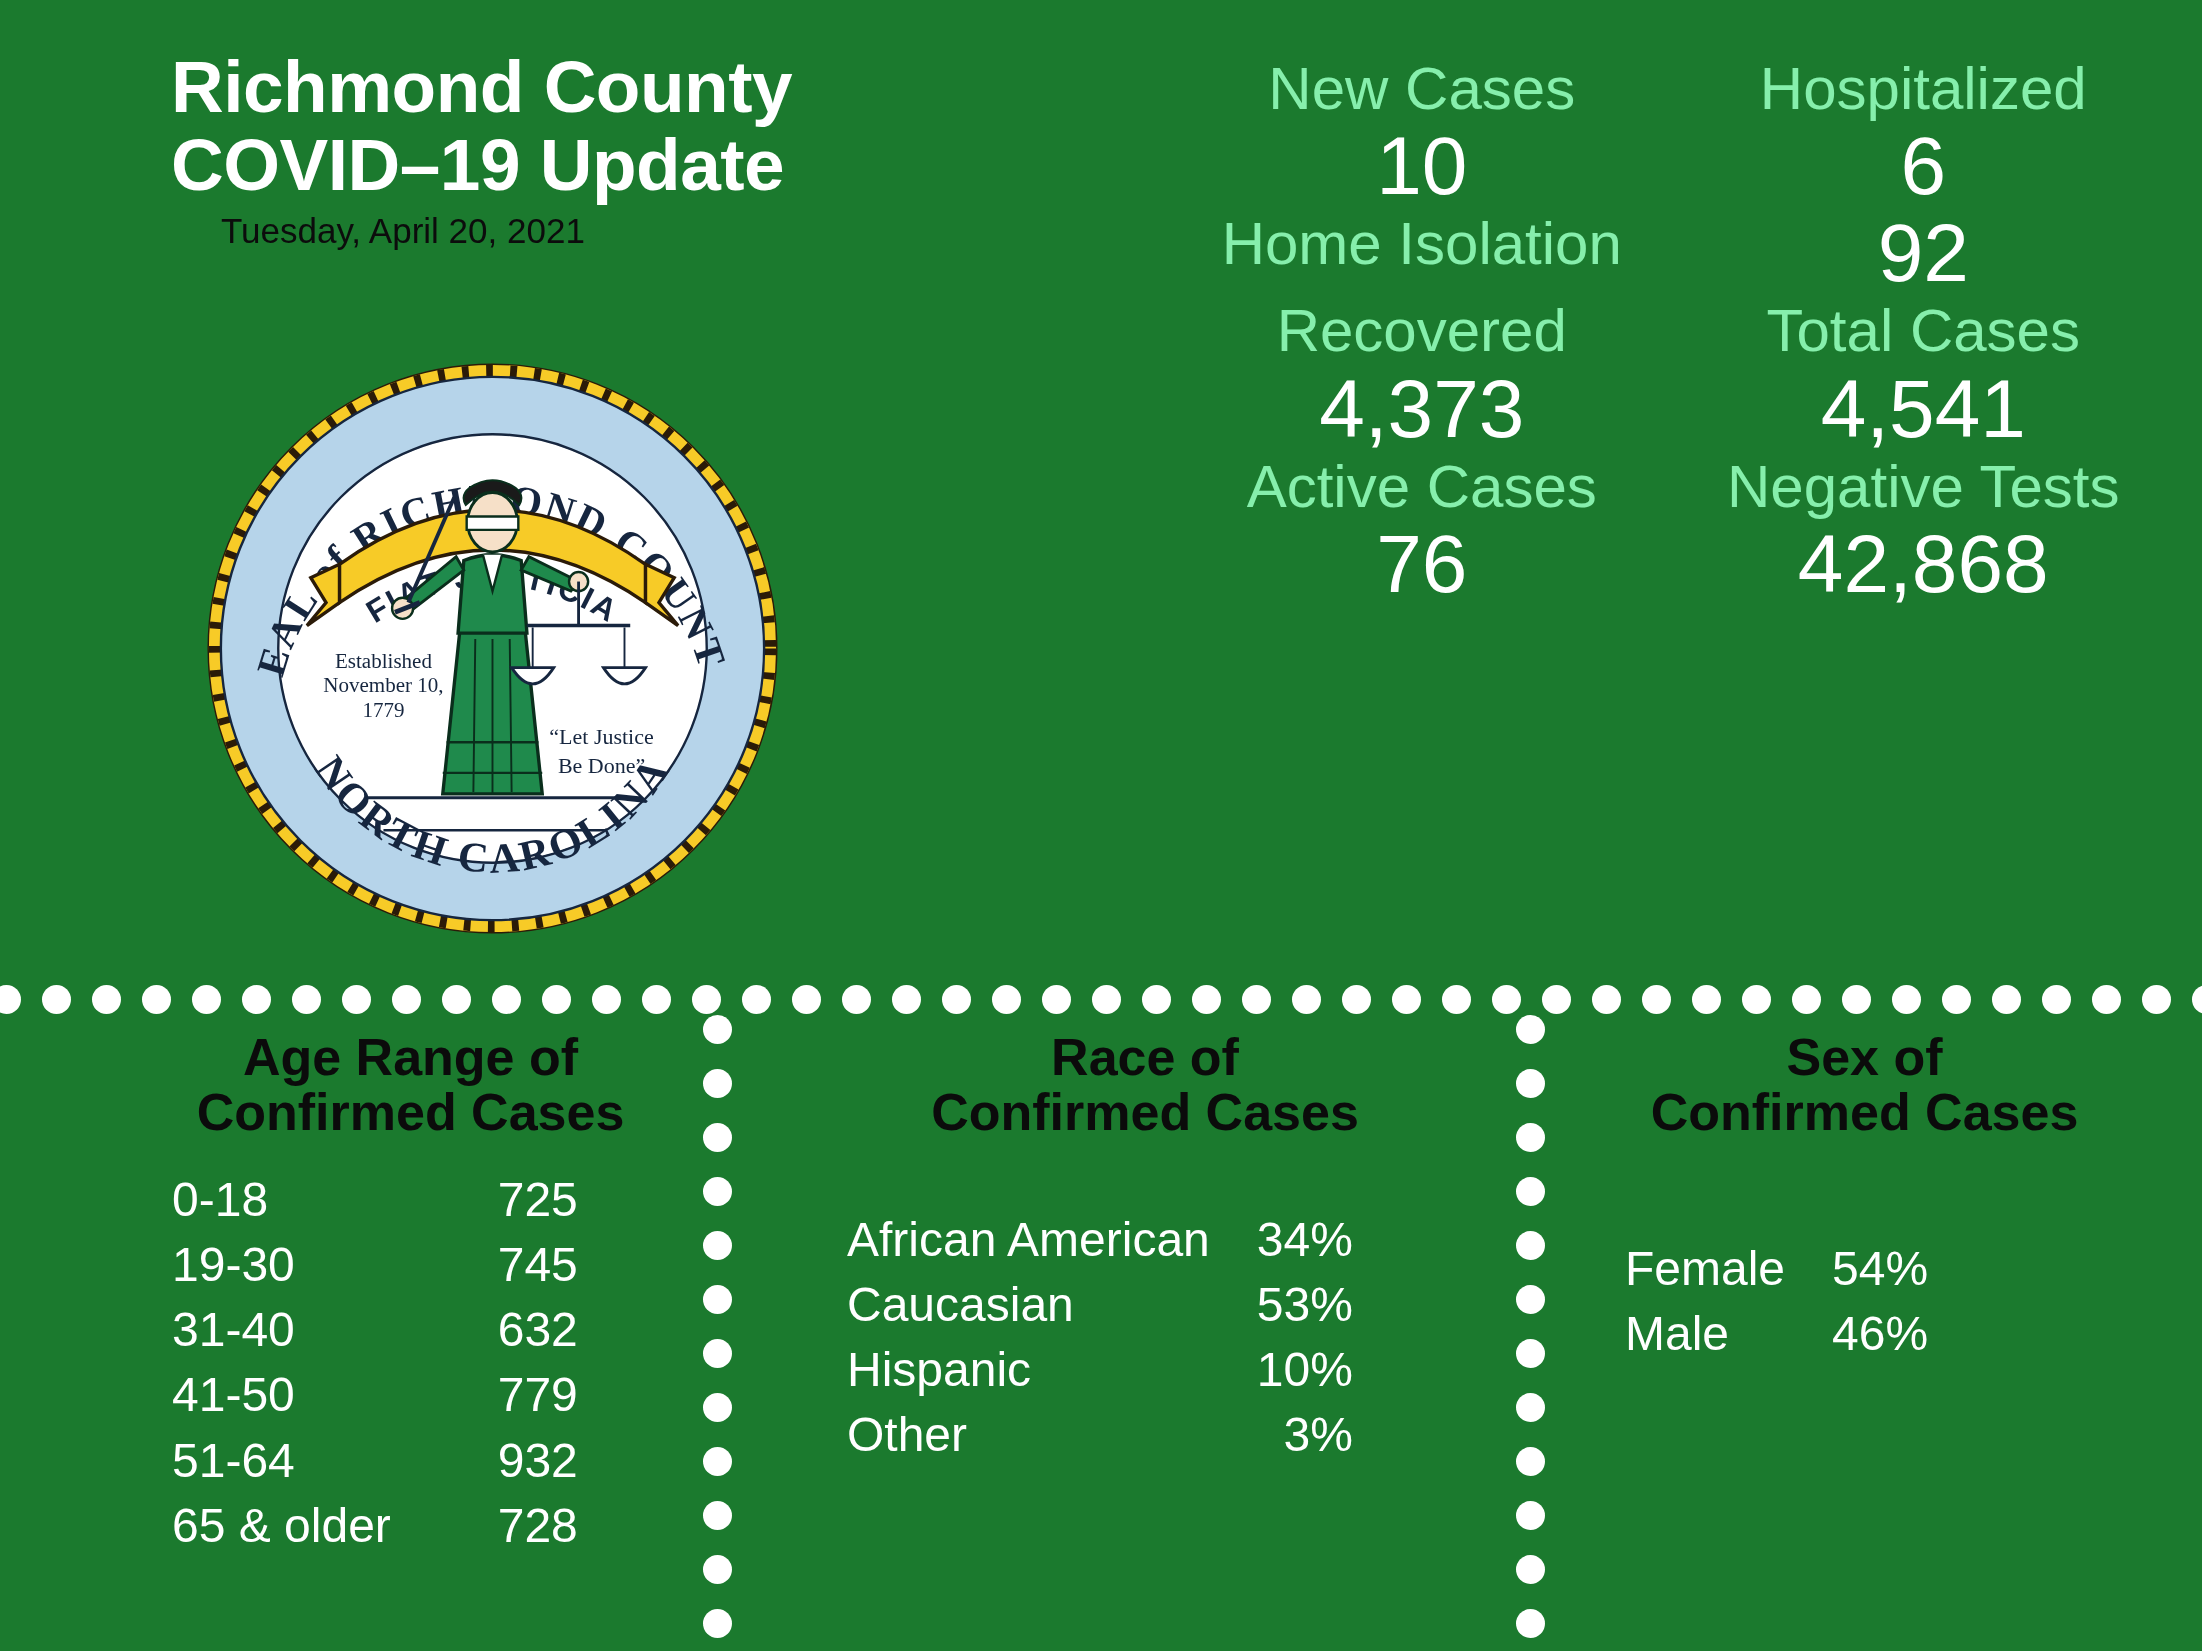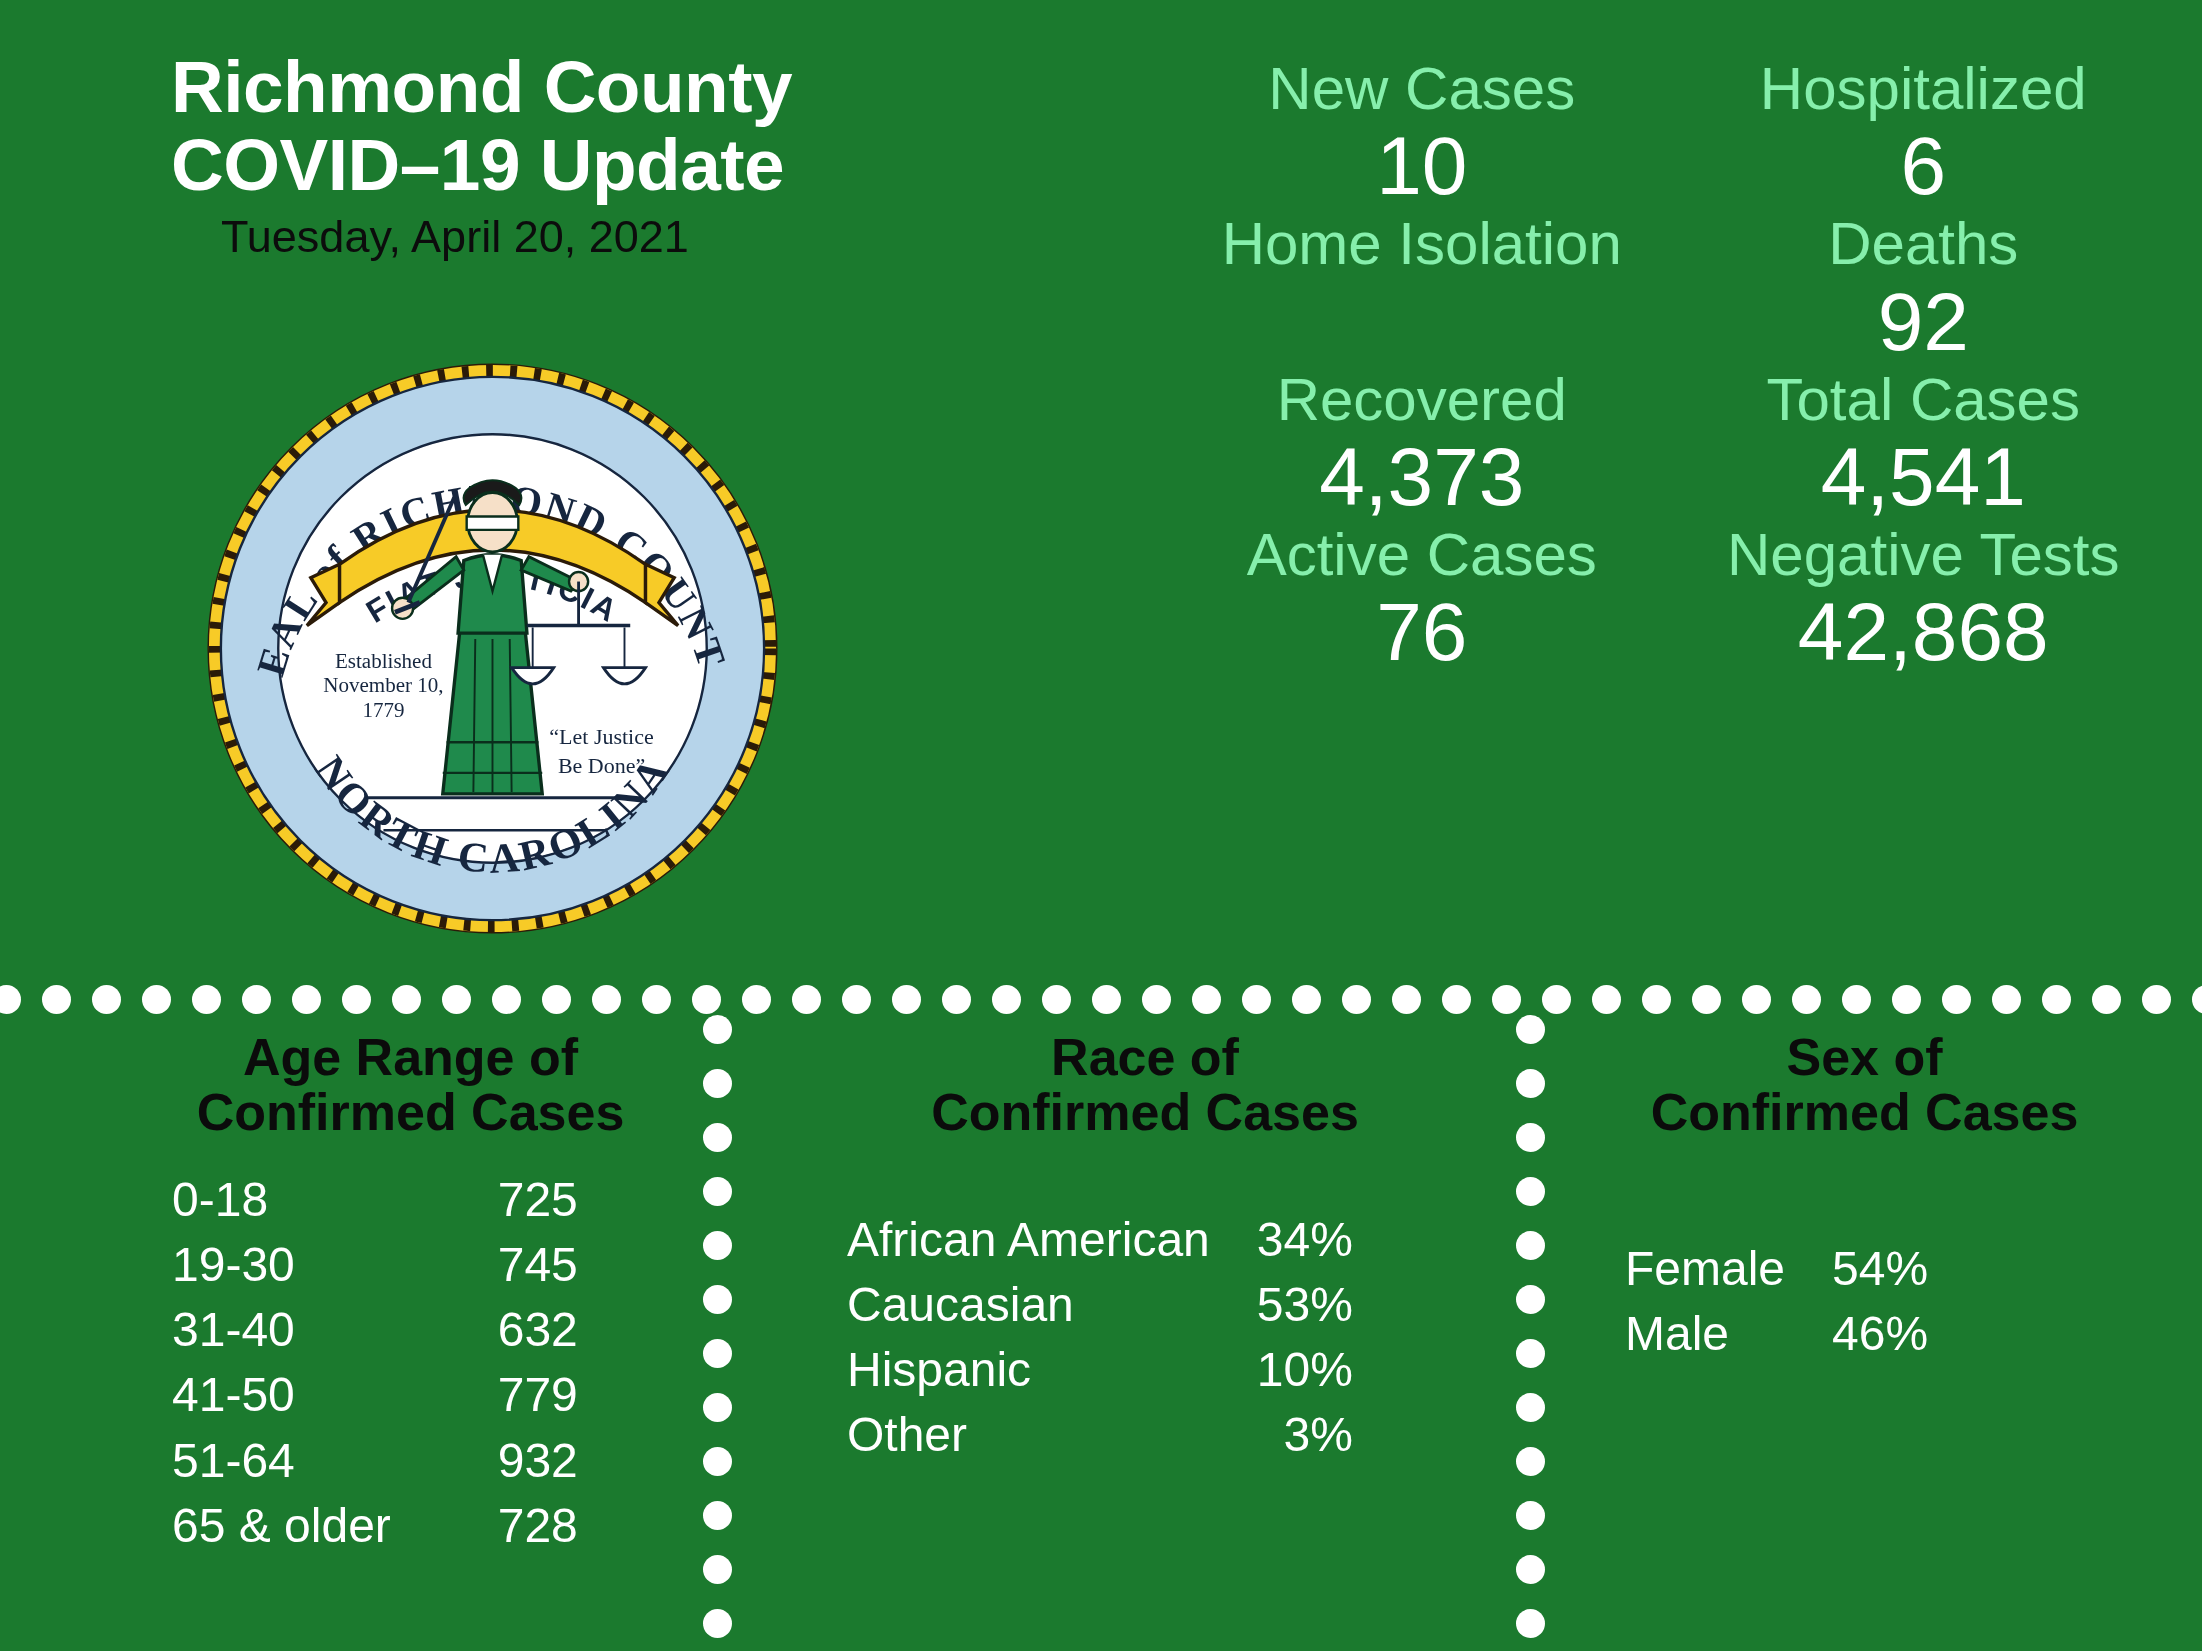--- a/index.html
+++ b/index.html
@@ -29,21 +29,21 @@
     color: #ffffff;
     font-weight: bold;
     font-size: 73px;
     line-height: 1.07;
     letter-spacing: -0.5px;
     white-space: nowrap;
   }
   .subtitle-line {
     color: #0c0c0c;
     font-weight: normal;
-    font-size: 45px;
+    font-size: 35px;
     line-height: 1.2;
     margin-top: 5.7px;
     margin-left: 50px;
     white-space: nowrap;
   }
 
   
   #seal-wrap {
     position: absolute;
     left: 196px;
@@ -249,21 +249,20 @@
       <div class="stat-value">10</div>
     </div>
     <div class="stat-cell">
       <div class="stat-label">Hospitalized</div>
       <div class="stat-value">6</div>
     </div>
     <div class="stat-cell">
       <div class="stat-label">Home Isolation</div>
     </div>
     <div class="stat-cell">
-      <div class="stat-label">Deaths</div>
       <div class="stat-value">92</div>
     </div>
     <div class="stat-cell">
       <div class="stat-label">Recovered</div>
       <div class="stat-value">4,373</div>
     </div>
     <div class="stat-cell">
       <div class="stat-label">Total Cases</div>
       <div class="stat-value">4,541</div>
     </div>

